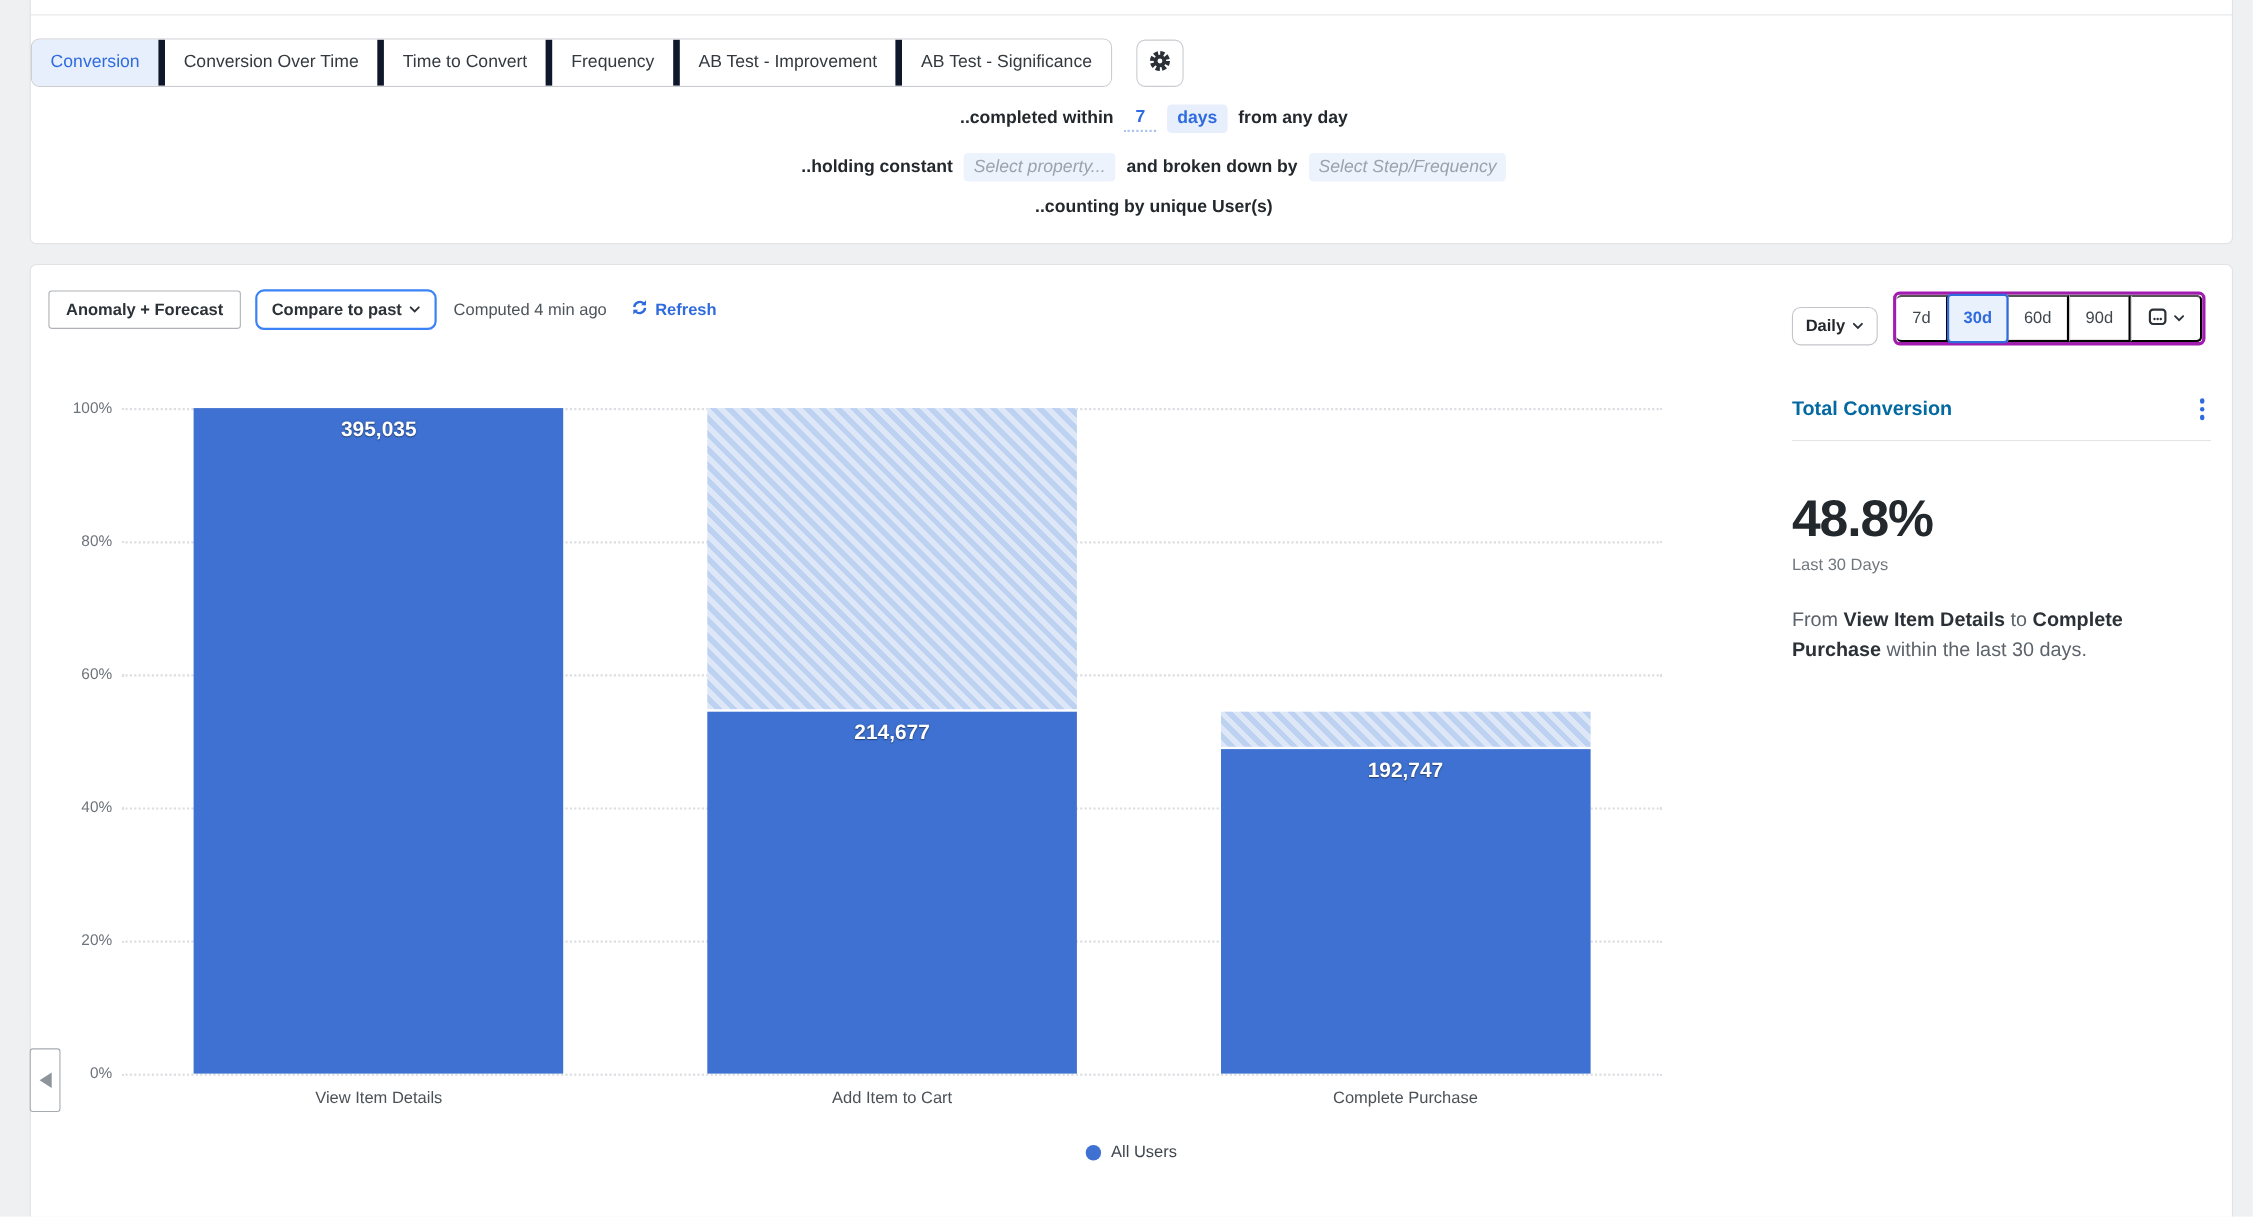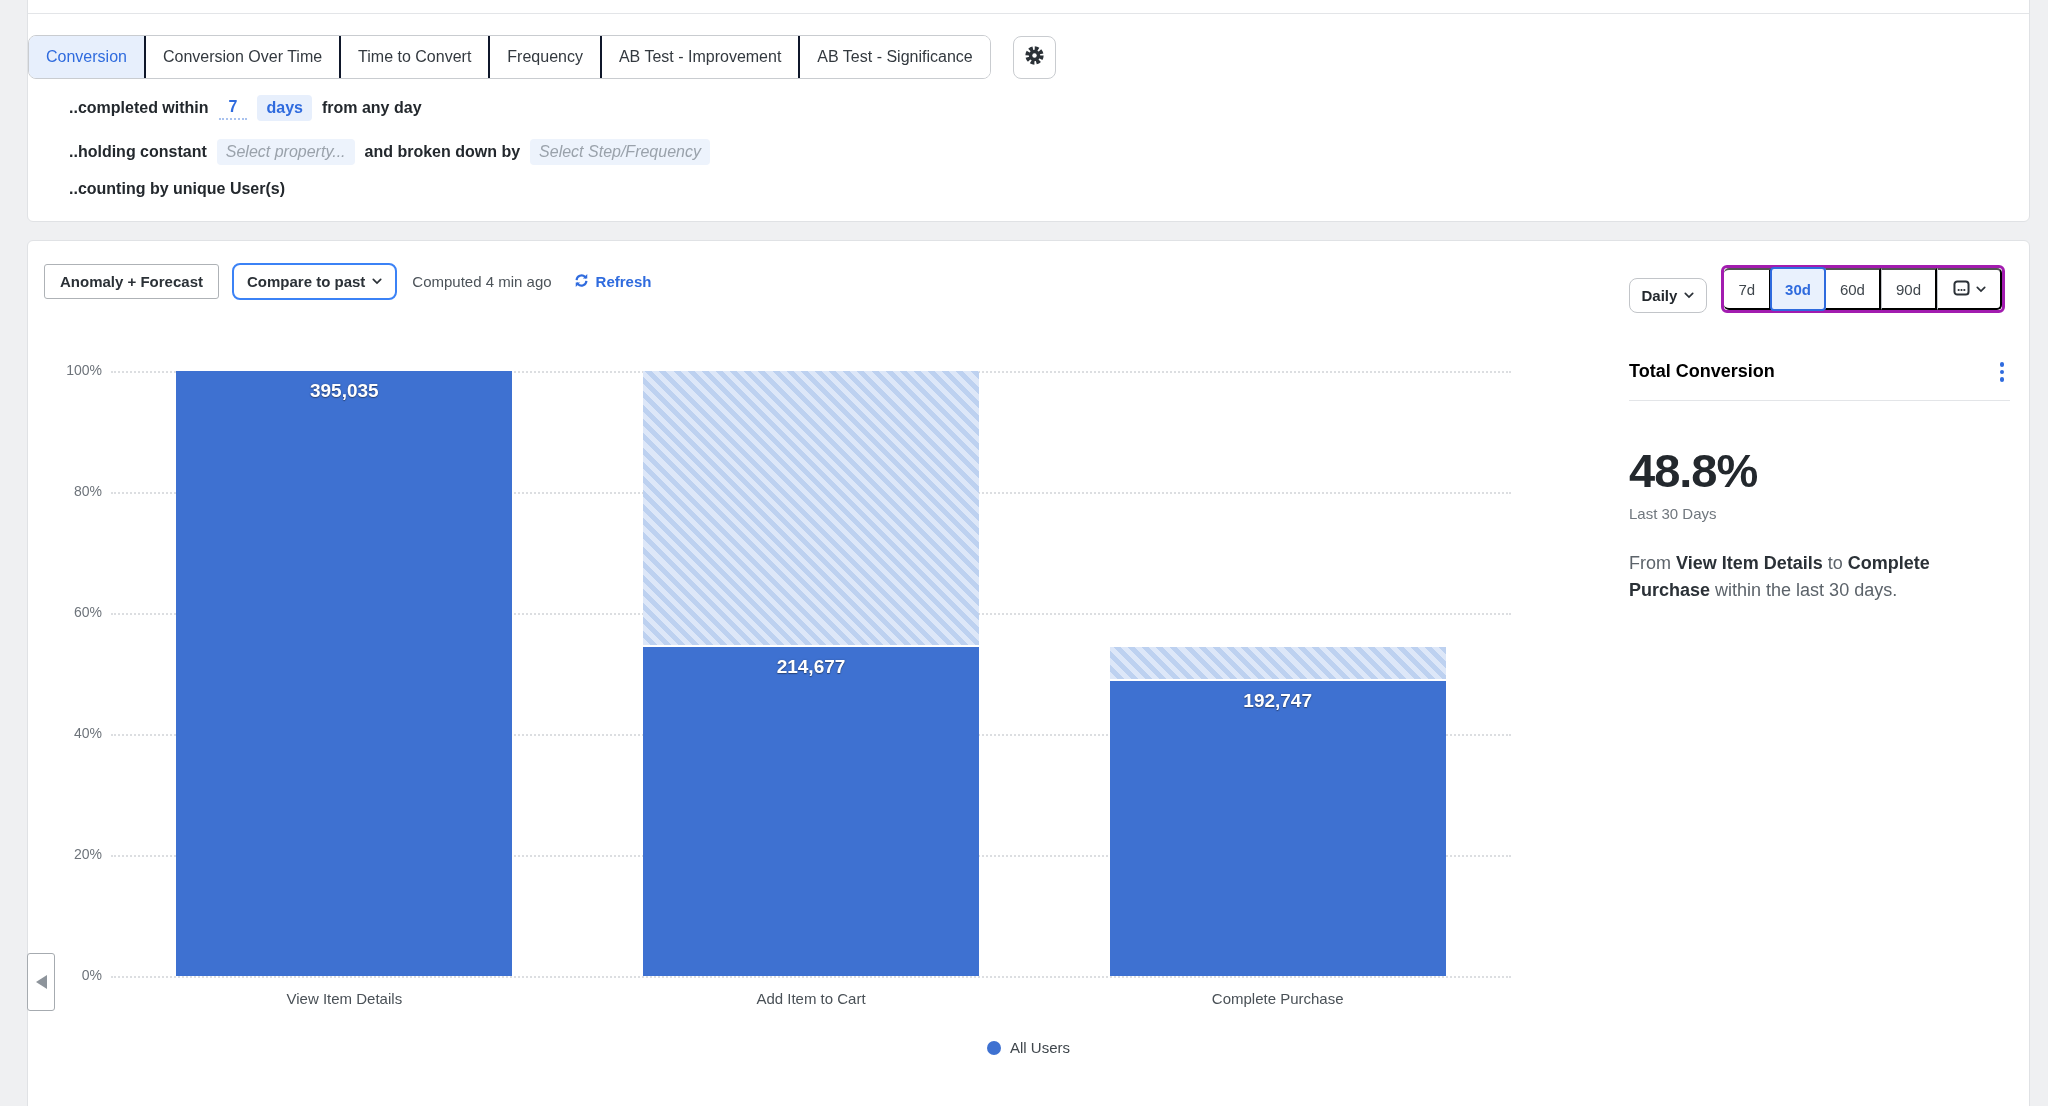--- a/index.html
+++ b/index.html
@@ -18,29 +18,29 @@
     border-radius:6px;
   }
 
   
   .top-card { left:27px; width:2003px; top:-34px; height:256px; }
   .top-card .inner-divider { position:absolute; top:46px; left:0; right:0; border-top:1px solid #e3e5e8; }
   .tabs-row { position:absolute; top:68px; left:0; right:0; display:flex; justify-content:flex-start; align-items:center; gap:22px; }
   .tabs { display:flex; border:1px solid #c9ccd0; border-radius:8px; overflow:hidden; background:#fff; }
   .tab {
     font-size:16px; color:#33393f; padding:0 17px; height:42px; line-height:42px;
-    border-left:2px solid #0f172a; cursor:pointer; white-space:nowrap; background:#fff;
+    border-left:6px solid #0f172a; cursor:pointer; white-space:nowrap; background:#fff;
   }
   .tab:first-child { border-left:none; }
   .tab.selected { background:#e7effc; color:#2f6bde; }
   .gear-btn {
     width:43px; height:43px; border:1px solid #c9ccd0; border-radius:8px; background:#fff;
     display:flex; align-items:center; justify-content:center; cursor:pointer;
   }
-  .qline { position:absolute; left:0; right:0; height:30px; display:flex; align-items:center; gap:10px; font-size:16px; font-weight:700; color:#23282d;padding-left:41px; }
+  .qline { position:absolute; left:0; right:0; height:30px; display:flex; justify-content:center; align-items:center; gap:10px; font-size:16px; font-weight:700; color:#23282d;padding-left:41px; }
   .q1 { top:126px; } .q2 { top:170px; } .q3 { top:207px; }
   .window-value { color:#2f6bde; font-weight:700; border-bottom:2px dotted #a9c2ee; padding:2px 10px; }
   .chip { background:#e7effc; border-radius:4px; padding:4px 9px; color:#2f6bde; font-weight:700; }
   .chip.placeholder { background:#edf3fc; color:#9aa2ab; font-style:italic; font-weight:400; }
 
   
   .chart-card { left:27px; top:240px; width:2003px; height:1024px; }
 
   .toolbar-left { position:absolute; top:22px; left:16px; display:flex; align-items:center; gap:13px; }
   .btn { background:#fff; cursor:pointer; font-family:"Liberation Sans",sans-serif; display:flex; align-items:center; gap:7px; }
@@ -83,21 +83,21 @@
   }
   .xlabel { position:absolute; top:calc(100% + 14px); left:0; width:100%; text-align:center; font-size:15px; color:#4a5157; }
 
   .legend { position:absolute; top:798px; left:0; right:0; display:flex; justify-content:center; align-items:center; gap:9px; }
   .legend-dot { width:14px; height:14px; border-radius:50%; background:#3e71d1; }
   .legend-label { font-size:15px; color:#3f464c; }
 
   
   .panel { position:absolute; left:1601px; top:118px; width:381px; }
   .panel-head { display:flex; justify-content:space-between; align-items:center; }
-  .panel-title { font-size:18px; font-weight:700; color:#000000; }
+  .panel-title { font-size:18px; font-weight:700; color:#0369a1; }
   .kebab { display:flex; flex-direction:column; gap:3px; padding:3px 6px; cursor:pointer; }
   .kebab i { width:4.5px; height:4.5px; border-radius:50%; background:#2f6bde; display:block; }
   .panel-divider { border-top:1px solid #e3e5e8; margin-top:15px; }
   .panel-big { font-size:47px; font-weight:700; letter-spacing:-1px; color:#23282d; margin-top:42px; }
   .panel-caption { font-size:15px; color:#70777e; margin-top:7px; }
   .panel-desc { font-size:18px; color:#5c636a; line-height:1.5; margin-top:28px; }
   .panel-desc b { color:#2b3137; }
 
   .collapse-btn {
     position:absolute; left:-1px; top:712px; width:28px; height:58px; background:#fff;

